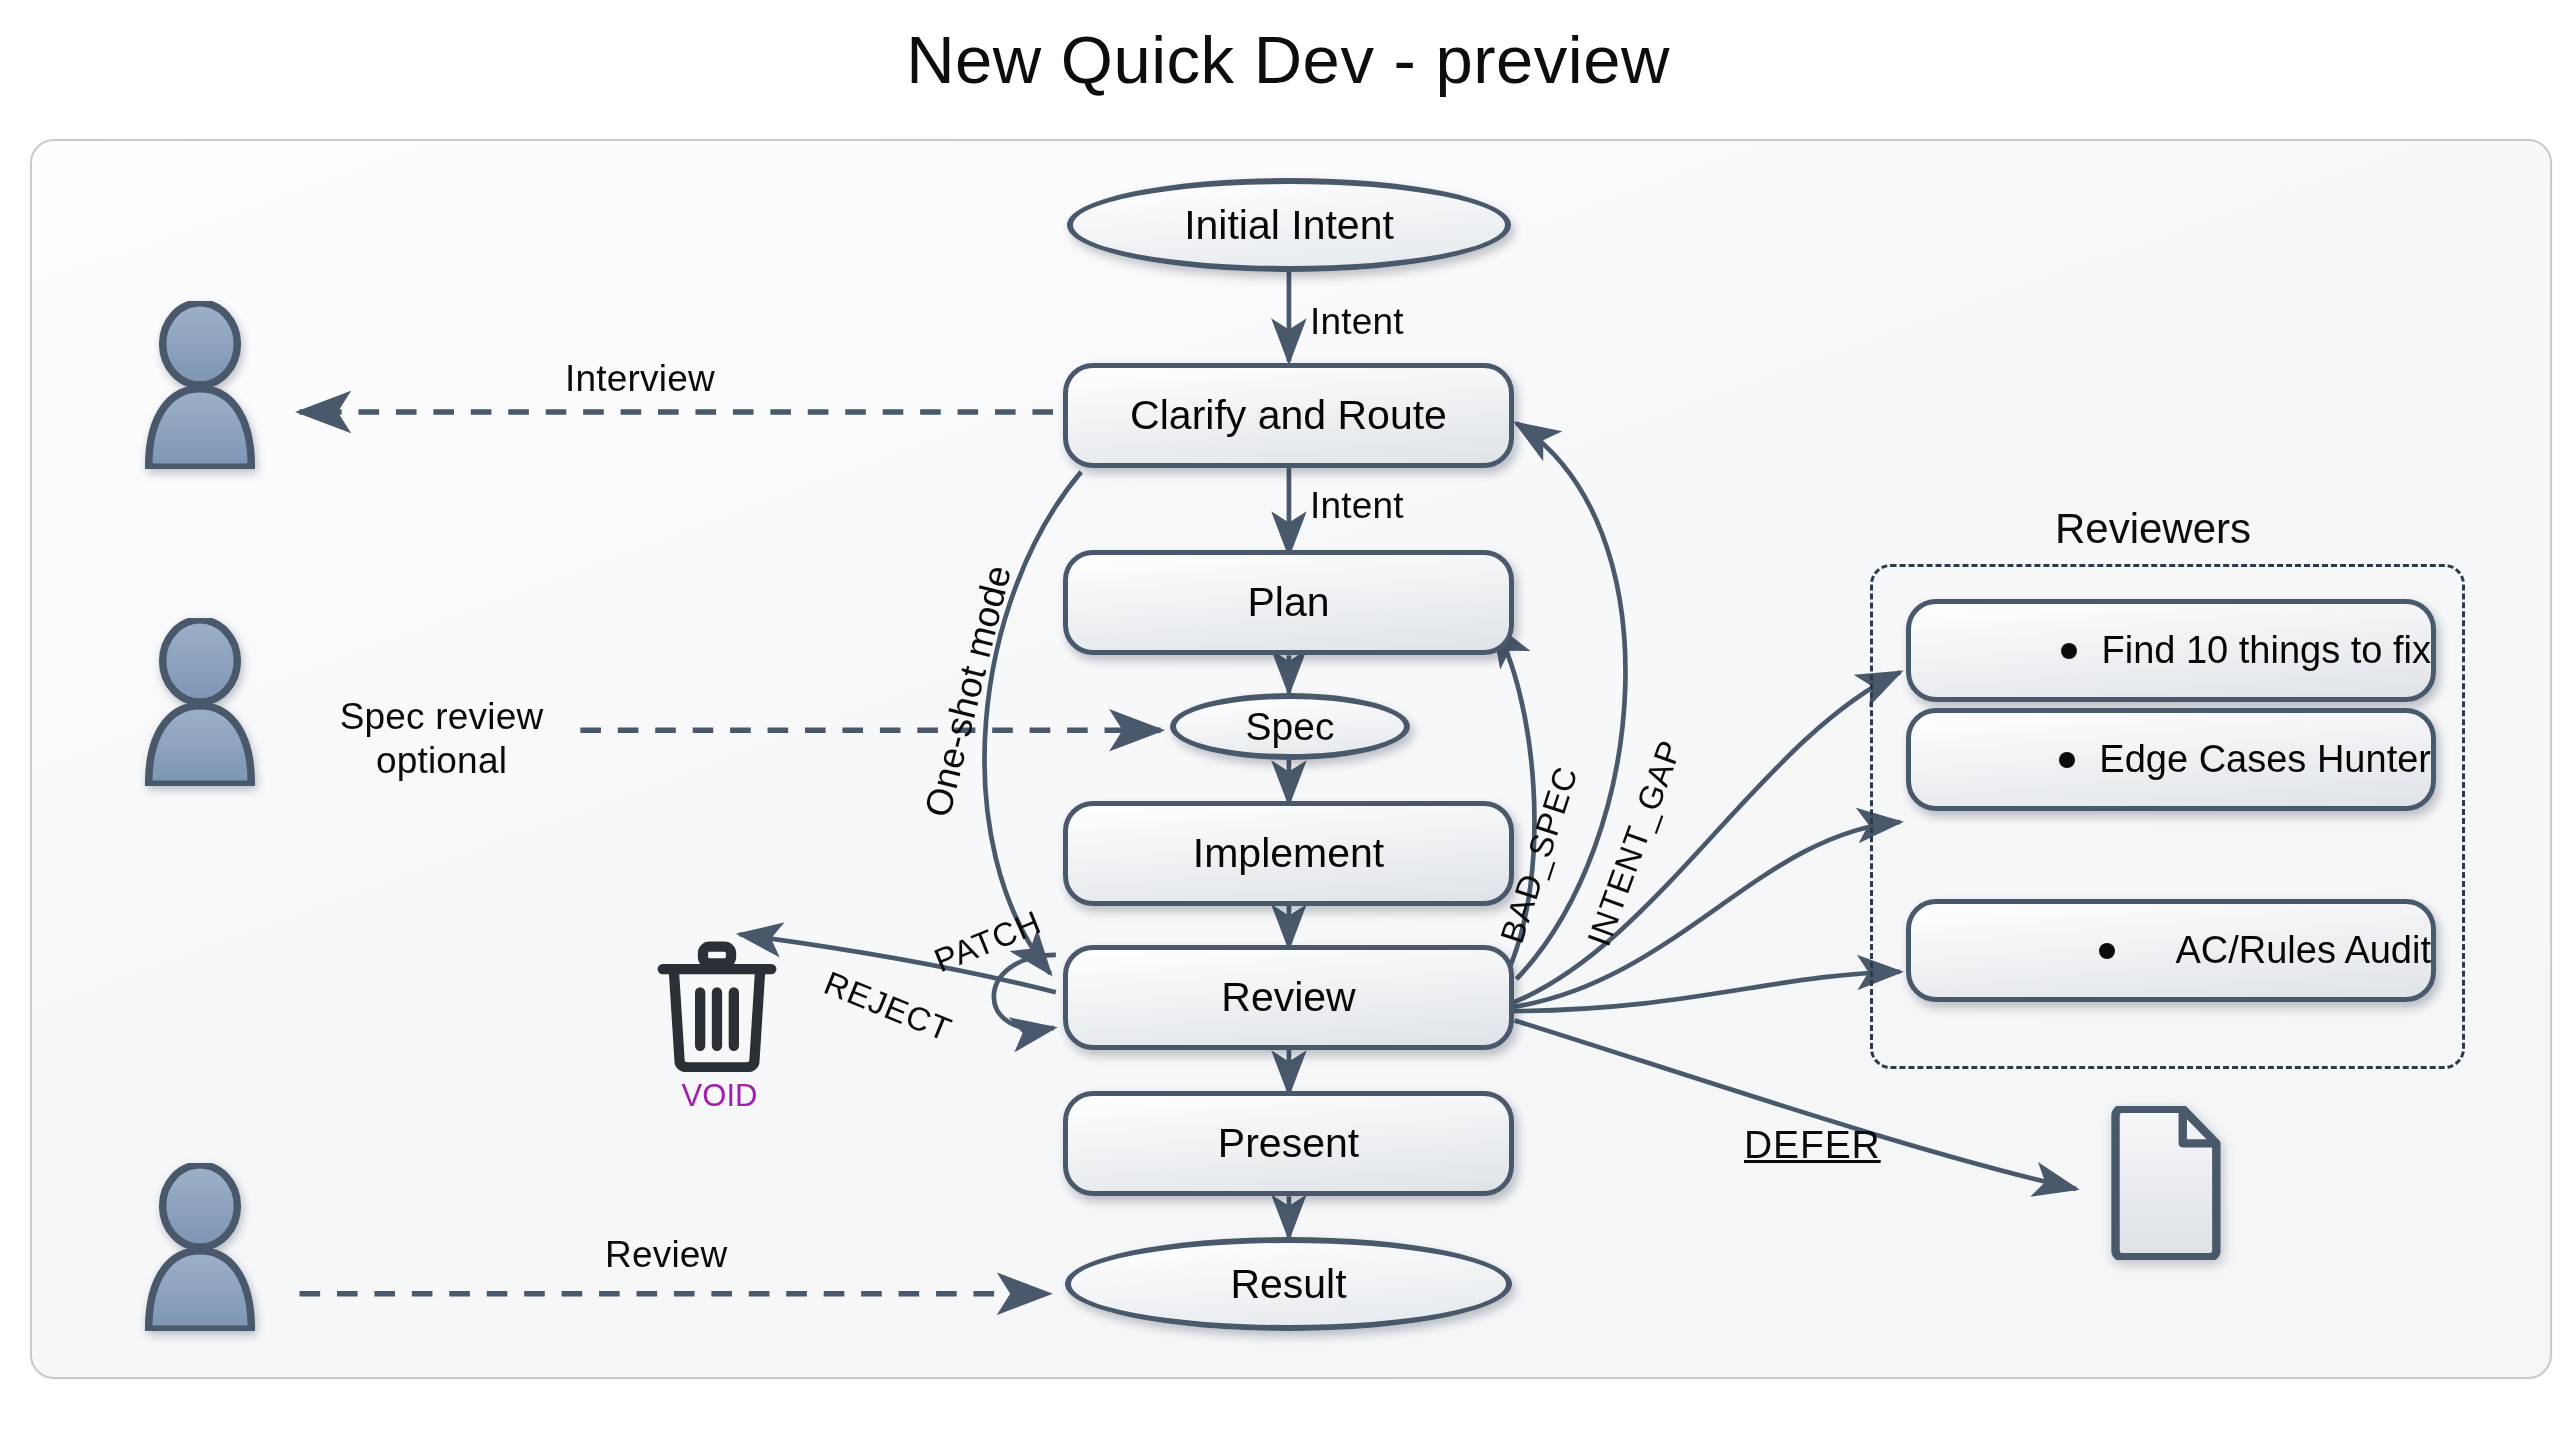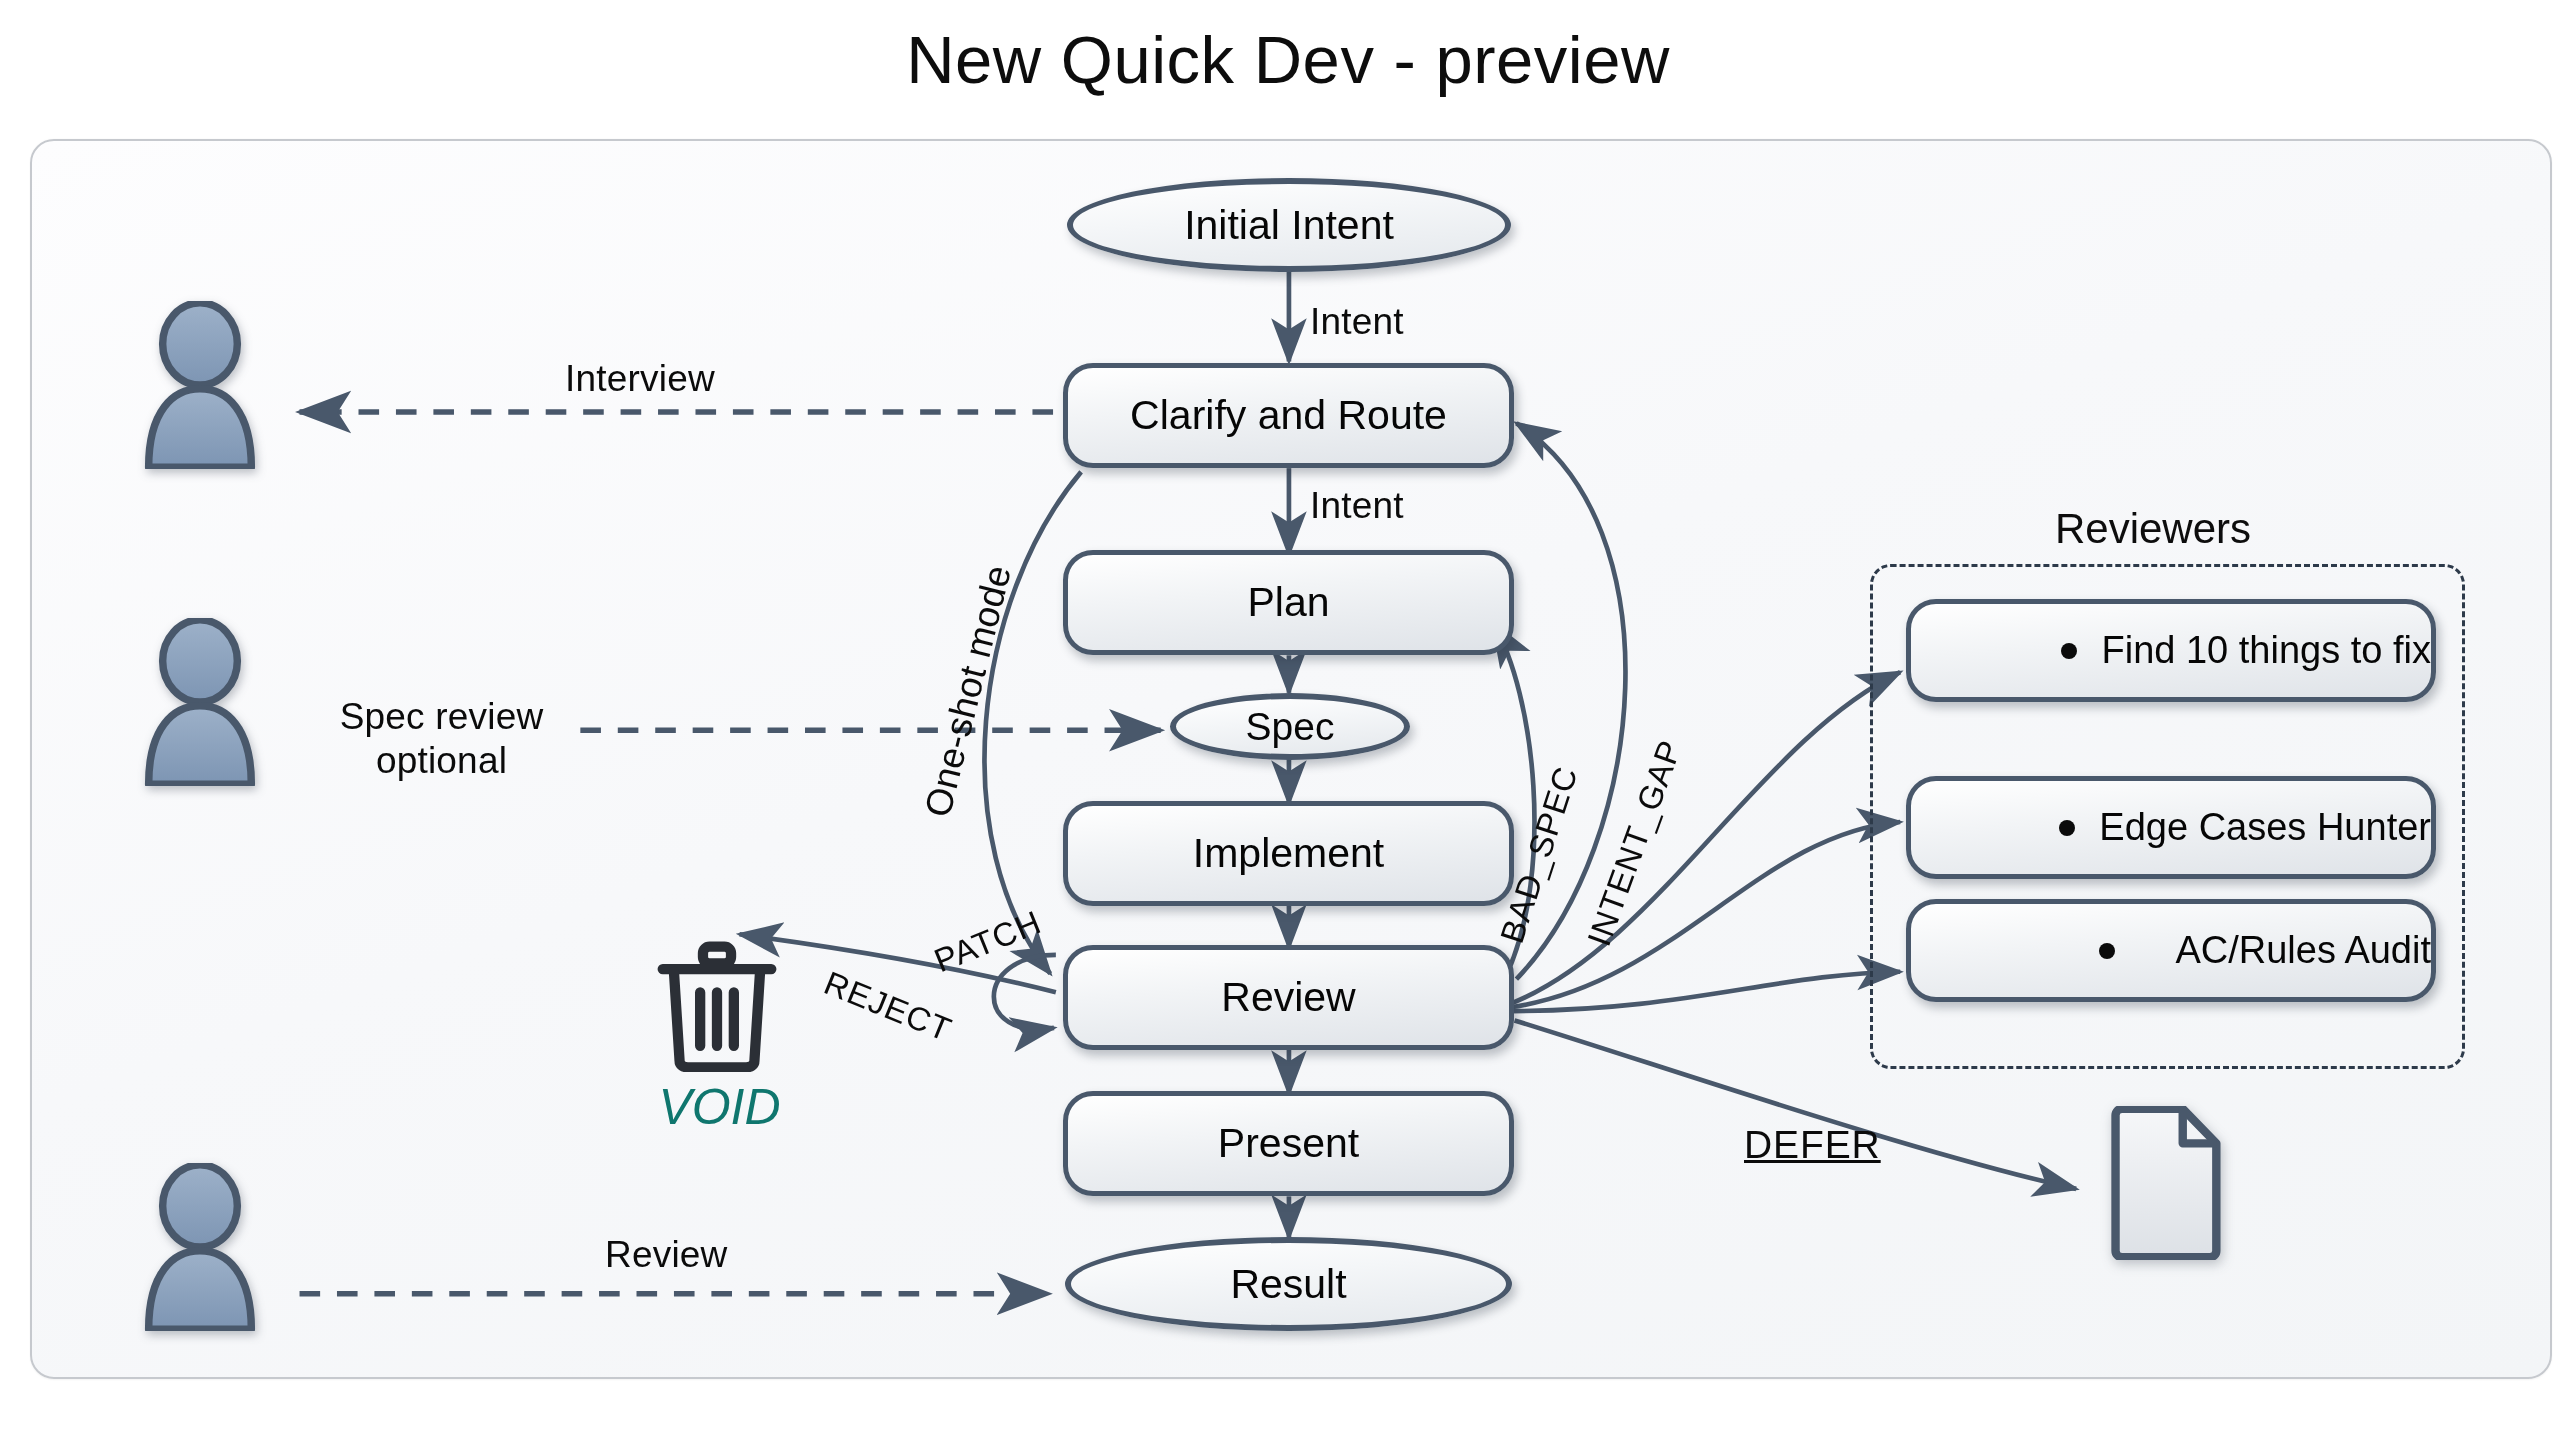--- a/index.html
+++ b/index.html
@@ -85,21 +85,21 @@
   .actor svg{width:100%;height:100%;display:block;
     filter:drop-shadow(2.8px 4.7px 4.7px rgba(40,50,65,.30));}
 
   
   .trash{position:absolute;width:124px;height:131px;}
   .trash svg{width:100%;height:100%;display:block;}
   .filedoc{position:absolute;width:114px;height:154px;}
   .filedoc svg{width:100%;height:100%;display:block;
     filter:drop-shadow(2.8px 4.7px 5.6px rgba(40,50,65,.28));}
   .cap{
-    position:absolute;font-size:50px;color:#0f766e;white-space:nowrap;text-align:center;font-style:italic;
+    position:absolute;font-size:31px;color:#a21caf;white-space:nowrap;text-align:center;
   }
 </style>
 </head>
 <body>
 
 <div id="stage">
 
   <div class="title">New Quick Dev - preview</div>
 
   <div class="canvas"></div>
@@ -190,21 +190,21 @@
 
   <div class="group-title" style="left:1872px;top:505px;width:562px;">Reviewers</div>
 
   <div class="group-box" style="left:1870px;top:564px;width:595px;height:505px;"></div>
 
   <div class="node bulleted" style="left:1906px;top:599px;width:530px;height:103px;">
     <span class="bullet"></span>
     <span>Find 10 things to fix</span>
   </div>
 
-  <div class="node bulleted" style="left:1906px;top:776px;width:530px;height:103px;padding-left:28px;">
+  <div class="node bulleted" style="left:1906px;top:708px;width:530px;height:103px;padding-left:28px;">
     <span class="bullet"></span>
     <span>Edge Cases Hunter</span>
   </div>
 
   <div class="node bulleted" style="left:1906px;top:899px;width:530px;height:103px;gap:36px;">
     <span class="bullet"></span>
     <span>AC/Rules Audit</span>
   </div>
 
   <div class="lbl" style="left:1310px;top:301px;">Intent</div>

